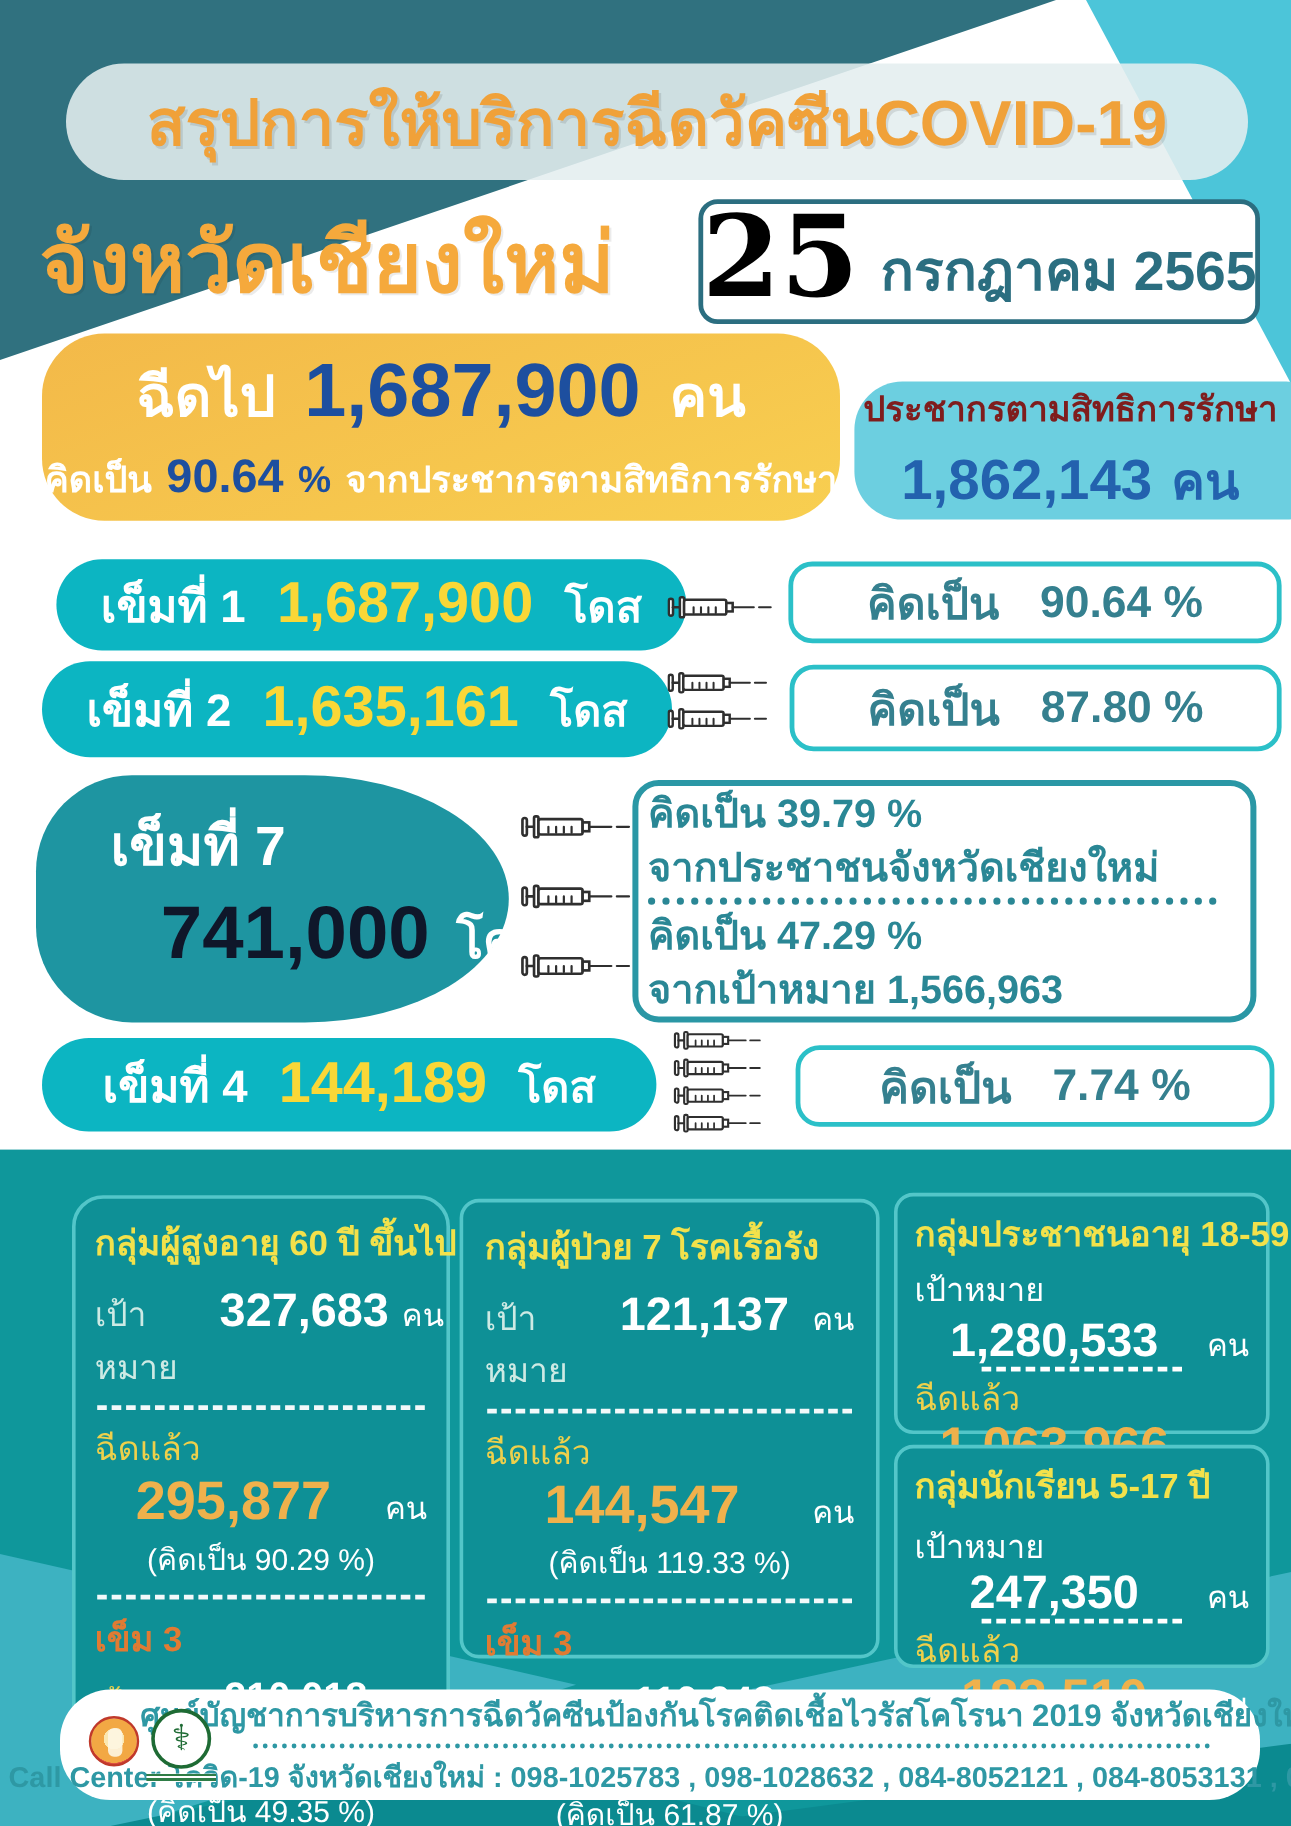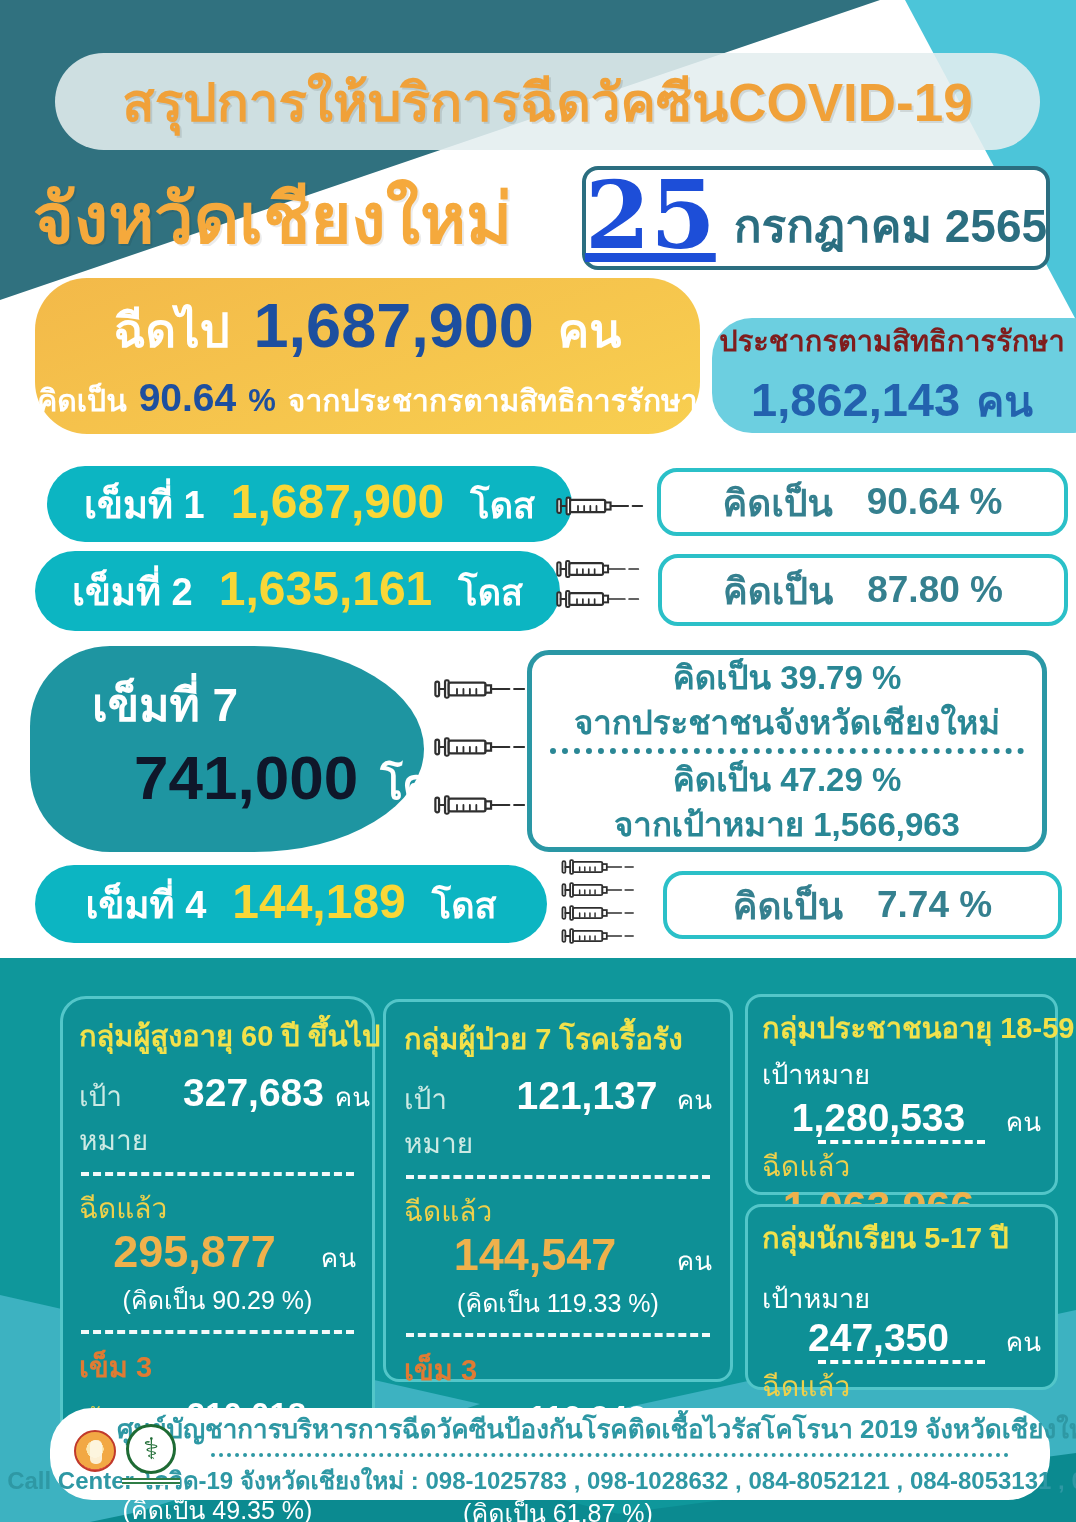--- a/index.html
+++ b/index.html
@@ -14,21 +14,21 @@
            clip-path:polygon(905px 0,1076px 0,1076px 320px);}
   .title-pill{left:55px;top:53px;width:985px;height:97px;border-radius:49px;
               background:rgba(228,238,239,0.88);display:flex;align-items:center;justify-content:center;}
   .title-pill span{font-size:53px;font-weight:700;color:#f0a139;
                    text-shadow:2px 2px 0 rgba(0,0,0,0.10);white-space:nowrap;}
   .province{left:33px;top:168px;height:102px;line-height:102px;font-size:70px;font-weight:700;
             color:#f5a93c;text-shadow:2px 2px 0 rgba(0,0,0,0.08);white-space:nowrap;}
   .date-box{left:582px;top:166px;width:468px;height:104px;background:#ffffff;border:4px solid #2b6e80;
             border-radius:16px;display:flex;align-items:center;justify-content:center;gap:18px;box-sizing:border-box;}
   .date-day{font-family:"DejaVu Serif","Liberation Serif",serif;font-size:94px;font-weight:700;
-            color:#1d4ed8;line-height:80px;margin-top:-6px;text-decoration:underline;}
+            color:#000000;line-height:80px;margin-top:-6px;}
   .date-my{font-size:46px;font-weight:600;color:#2b6e80;margin-top:14px;white-space:nowrap;}
 
   
   .sum-box{left:35px;top:278px;width:665px;height:156px;border-radius:52px;
            background:linear-gradient(160deg,#f3b949,#f8cf50);display:flex;flex-direction:column;
            align-items:center;justify-content:center;gap:8px;}
   .sum-l1{display:flex;align-items:baseline;gap:24px;white-space:nowrap;}
   .sum-l1 .w{font-size:47px;font-weight:700;color:#ffffff;}
   .sum-l1 .n{font-size:63px;font-weight:800;color:#1d4f9f;}
   .sum-l2{display:flex;align-items:baseline;gap:12px;white-space:nowrap;}
@@ -59,21 +59,21 @@
   .box2{left:658px;top:554px;width:410px;height:72px;}
   .box4{left:663px;top:871px;width:399px;height:68px;}
 
   .blob3{left:30px;top:646px;width:394px;height:206px;background:#1e95a1;
          border-radius:80px 170px 170px 80px / 80px 103px 103px 80px;}
   .blob3-label{position:absolute;left:62px;top:22px;font-size:46px;font-weight:600;color:#ffffff;white-space:nowrap;}
   .blob3-num{position:absolute;left:104px;top:96px;display:flex;align-items:baseline;gap:22px;white-space:nowrap;}
   .blob3-num .val{font-size:62px;font-weight:800;color:#0f172a;}
   .blob3-num .unit{font-size:42px;font-weight:600;color:#ffffff;}
   .box3{left:527px;top:650px;width:520px;height:202px;background:#ffffff;border:5px solid #2a97a5;
-        border-radius:22px;box-sizing:border-box;display:flex;flex-direction:column;align-items:center;
+        border-radius:22px;box-sizing:border-box;display:flex;flex-direction:column;align-items:flex-start;
         justify-content:center;padding:6px 8px;}
   .box3 .ln{font-size:33px;font-weight:600;color:#2a8795;line-height:45px;white-space:nowrap;}
   .box3 .dots{width:96%;border-top:6px dotted #2a8795;margin:3px 0;}
 
   .syr{position:absolute;}
 
   
   .bottom{left:0;top:958px;width:1076px;height:564px;background:#0f979b;}
   .deco{position:absolute;}
   .deco-ll{left:0;top:337px;width:480px;height:227px;background:#3db2c1;
@@ -334,21 +334,21 @@
       <div class="u-dash"></div>
       <div class="done-lbl" style="margin-top:-2px">ฉีดแล้ว</div>
       <div class="c34-num" style="margin-top:-6px">
         <span class="num-o">1,063,966</span>
         <span class="unit">คน</span>
       </div>
       <div class="pct-c" style="margin-top:-2px">คิดเป็น  83.09 %</div>
     </div>
 
     <div class="card c4">
-      <div class="card-title" style="margin-bottom:16px">กลุ่มนักเรียน 5-17 ปี</div>
+      <div class="card-title" style="margin-bottom:6px">กลุ่มนักเรียน 5-17 ปี</div>
       <div class="t-lbl">เป้าหมาย</div>
       <div class="c34-num" style="margin-top:-4px">
         <span class="num">247,350</span>
         <span class="unit">คน</span>
       </div>
       <div class="u-dash"></div>
       <div class="done-lbl" style="margin-top:-2px">ฉีดแล้ว</div>
       <div class="c34-num" style="margin-top:-6px">
         <span class="num-o">183,510</span>
         <span class="unit">คน</span>

